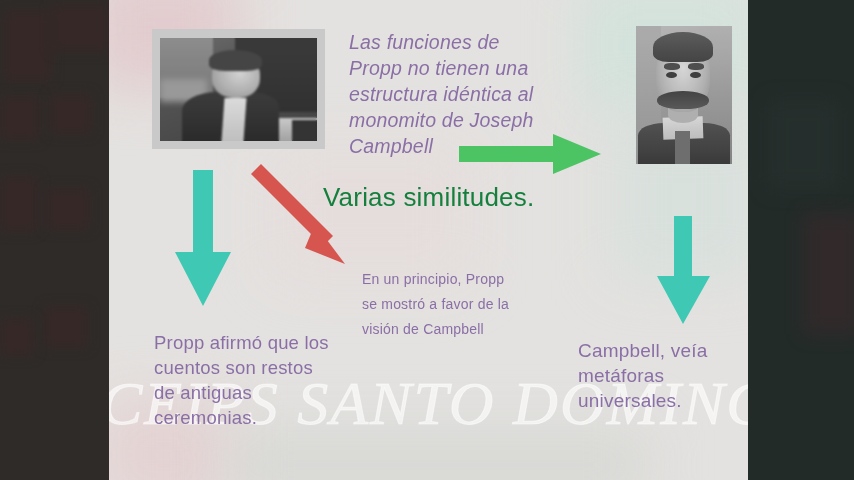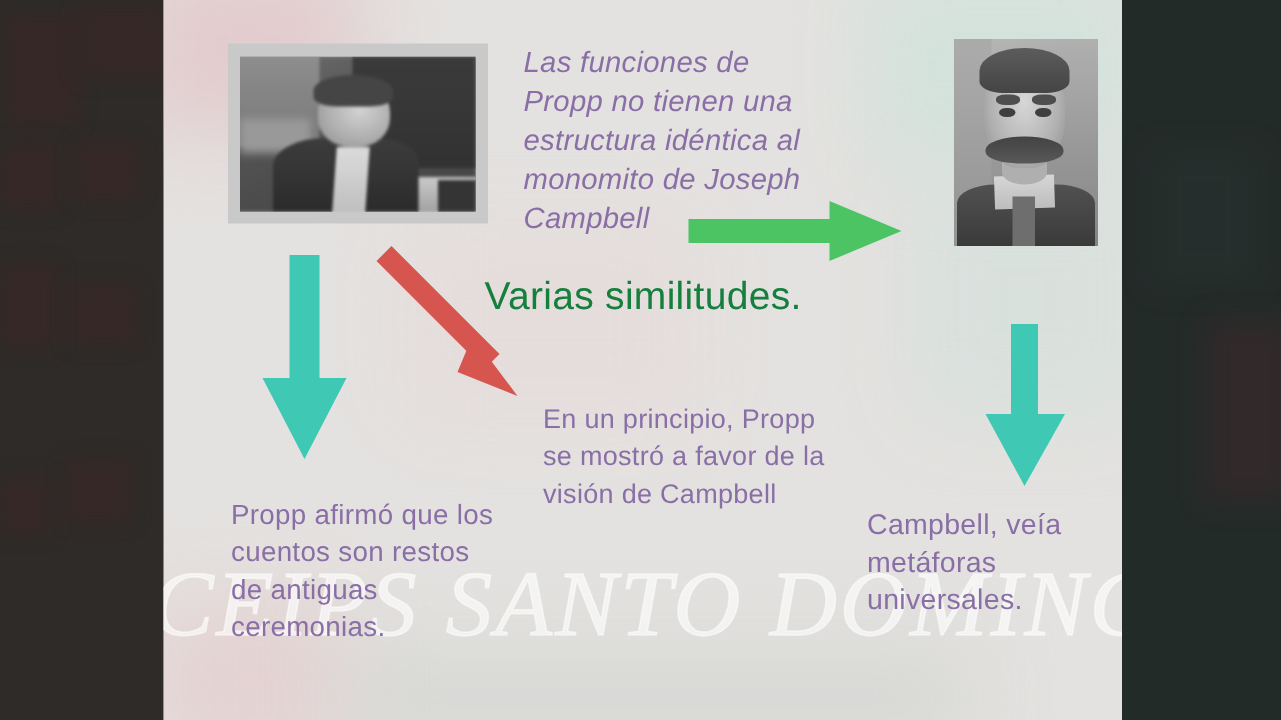--- a/index.html
+++ b/index.html
@@ -288,21 +288,21 @@
     top: 181px;
     width: 290px;
     font-size: 26px;
     line-height: 32px;
     color: #15803d;
   }
   #txt-principio {
     left: 253px;
     top: 267px;
     width: 226px;
-    font-size: 18px;
+    font-size: 14px;
     line-height: 25px;
   }
   #txt-propp-afirmo {
     left: 45px;
     top: 330px;
     width: 205px;
     font-size: 18.5px;
     line-height: 25px;
   }
   #txt-campbell-veia {

